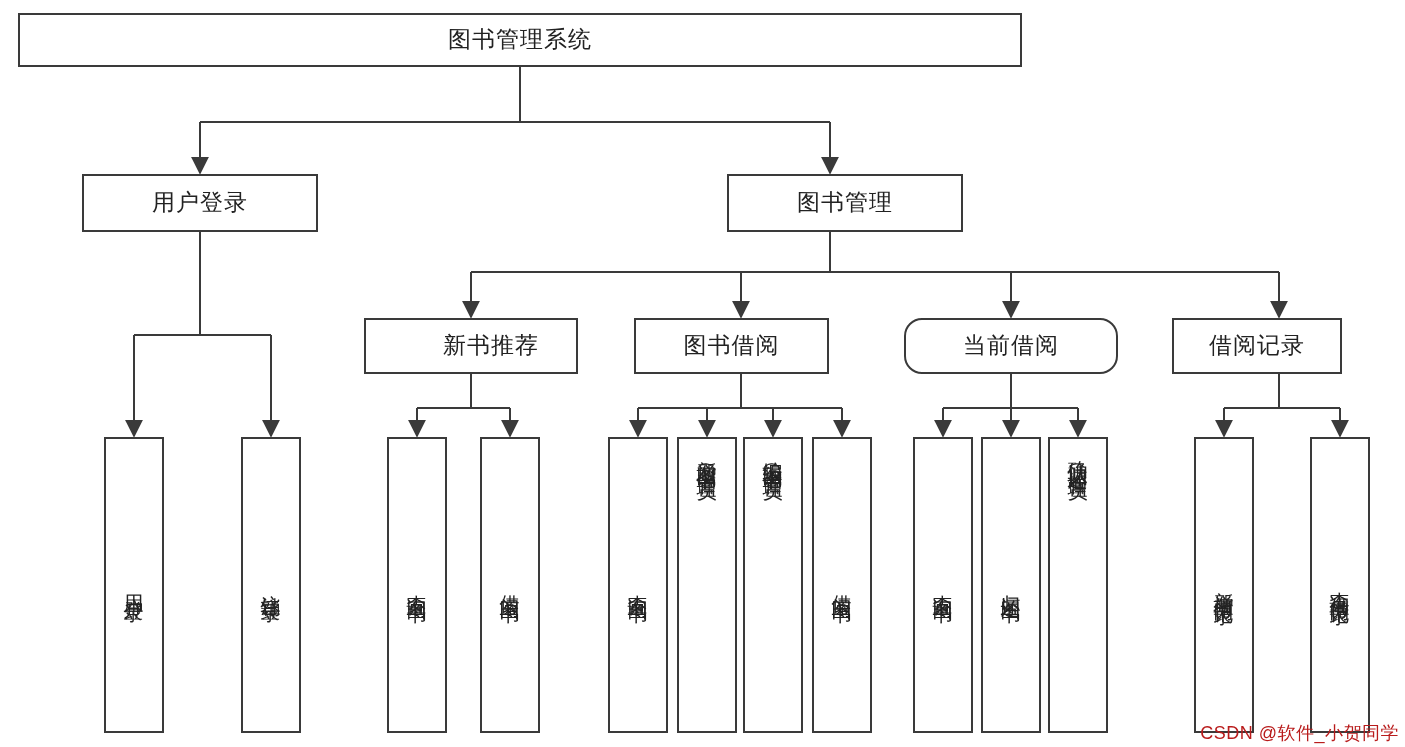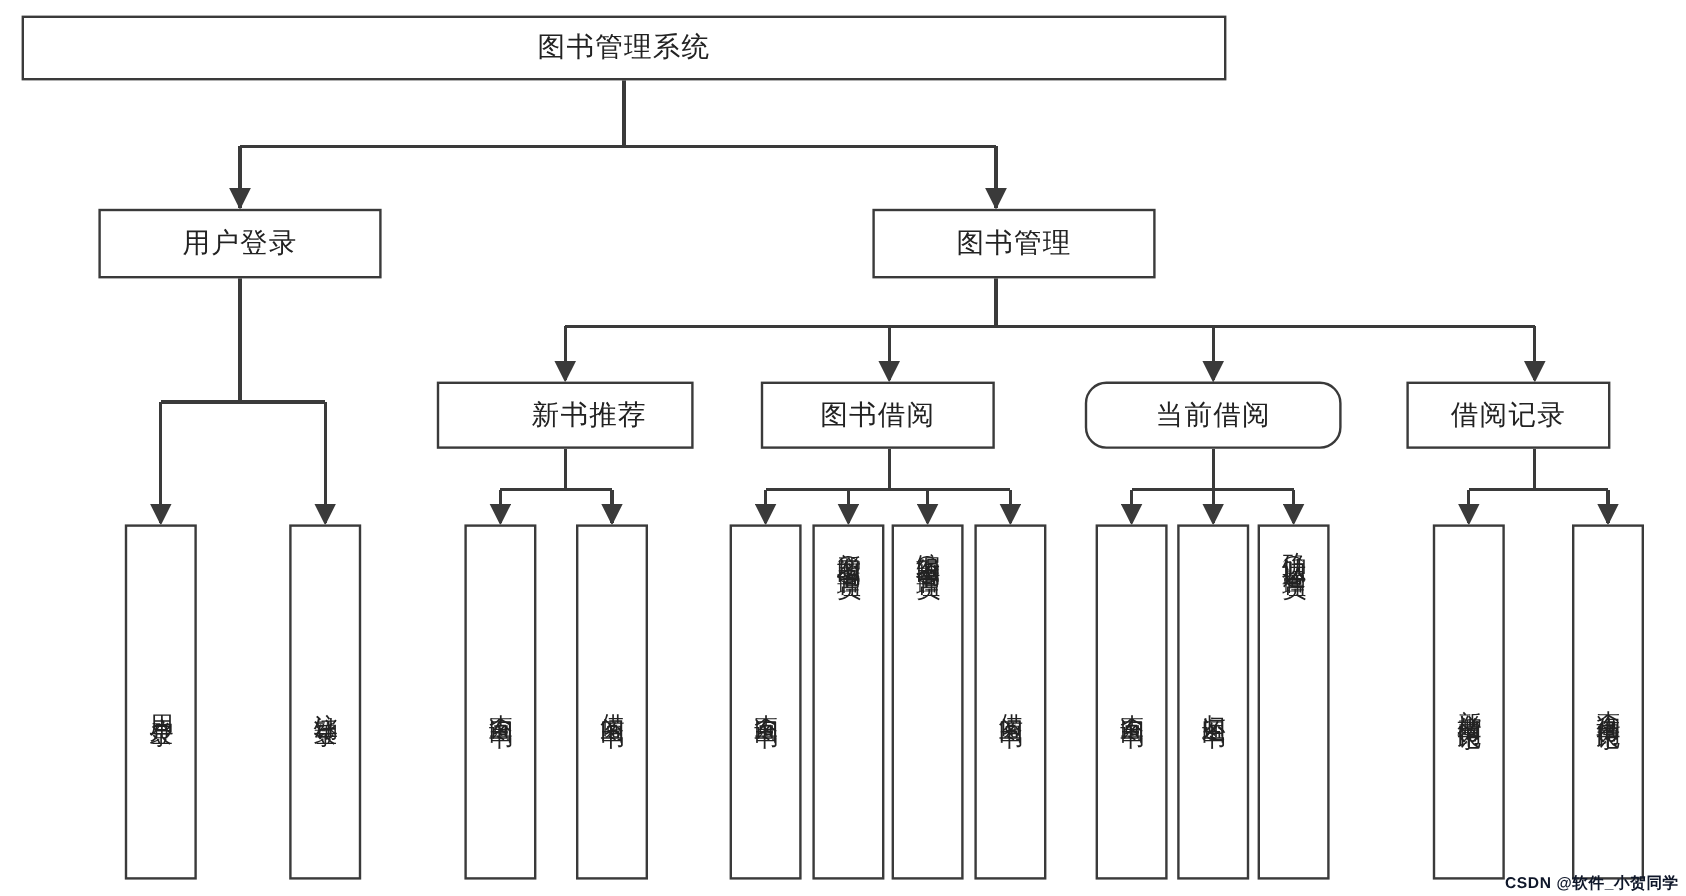--- a/index.html
+++ b/index.html
@@ -48,26 +48,25 @@
     align-items:flex-start;
   }
   .node-box.vertical.top-align .node-label{
     margin-top:2px;
   }
 
   #watermark{
     position:absolute;
     right:6px;
     bottom:2px;
-    font-size:13px;
-    color:#0f172a;
+    font-size:18px;
+    color:#b91c1c;
     letter-spacing:0.5px;
     white-space:nowrap;
     pointer-events:none;
-    font-weight:bold;
   }
 </style>
 </head>
 <body>
 
 <div id="diagram-root">
 
   <svg id="tree-svg" viewBox="0 0 1405 747" xmlns="http://www.w3.org/2000/svg">
     <defs>
       <marker id="arrow" viewBox="0 0 10 10" refX="9" refY="5" markerWidth="7" markerHeight="7" orient="auto-start-reverse">

